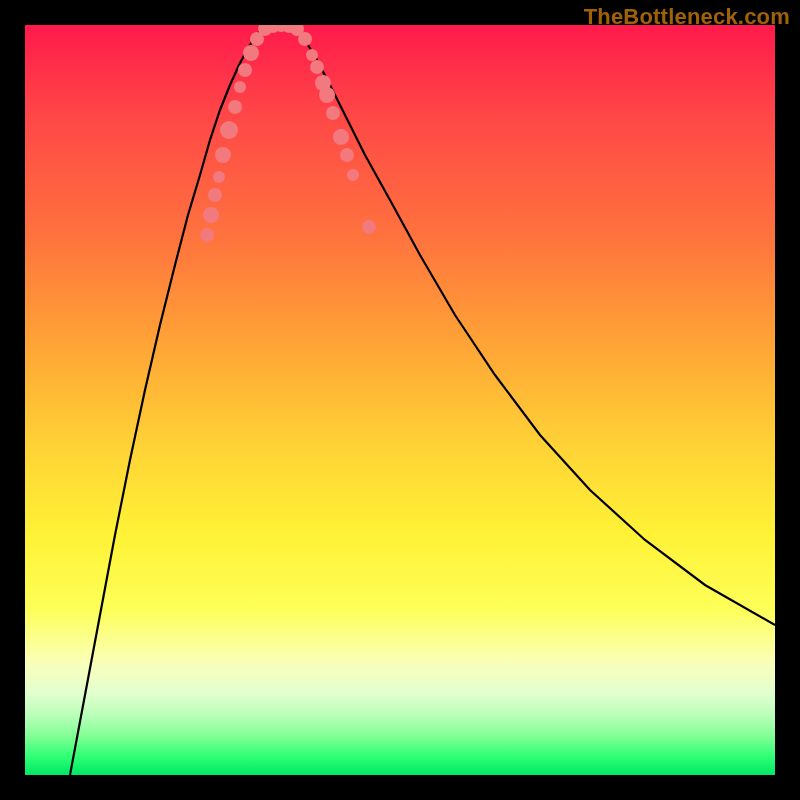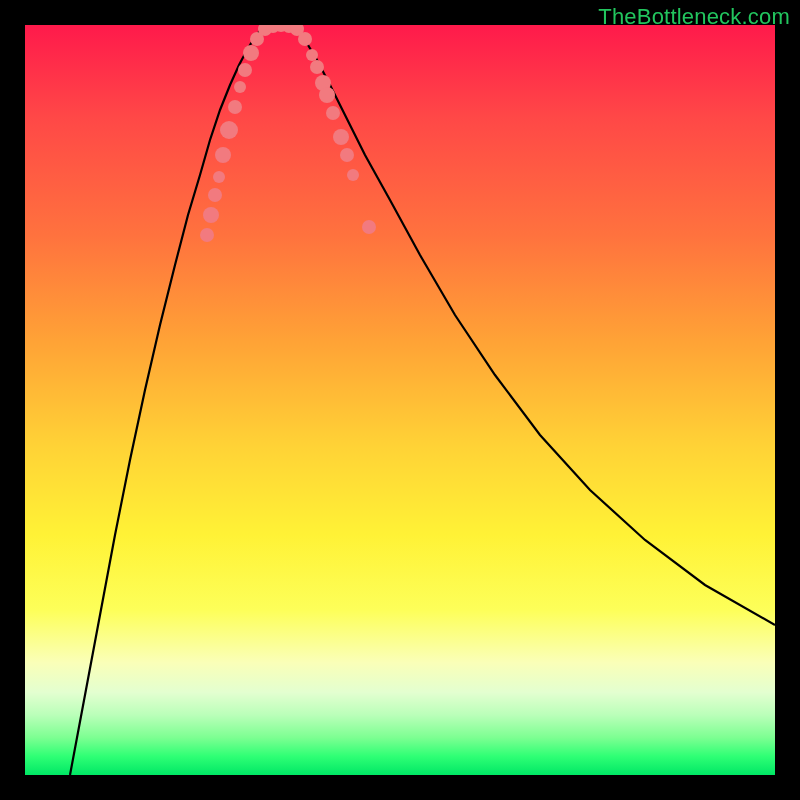--- a/index.html
+++ b/index.html
@@ -36,23 +36,23 @@
       #baffb9 92.0%,
       #7dff92 95.0%,
       #2fff75 97.5%,
       #00e765 100%
     );
   }
   .watermark {
     position: absolute;
     top: 4px;
     right: 10px;
-    color: #22c55e;
+    color: #a16207;
     font-size: 22px;
-    font-weight: 400;
+    font-weight: 700;
     letter-spacing: 0.2px;
     user-select: none;
   }
   svg.curves {
     position: absolute;
     inset: 0;
   }
 </style>
 </head>
 <body>

